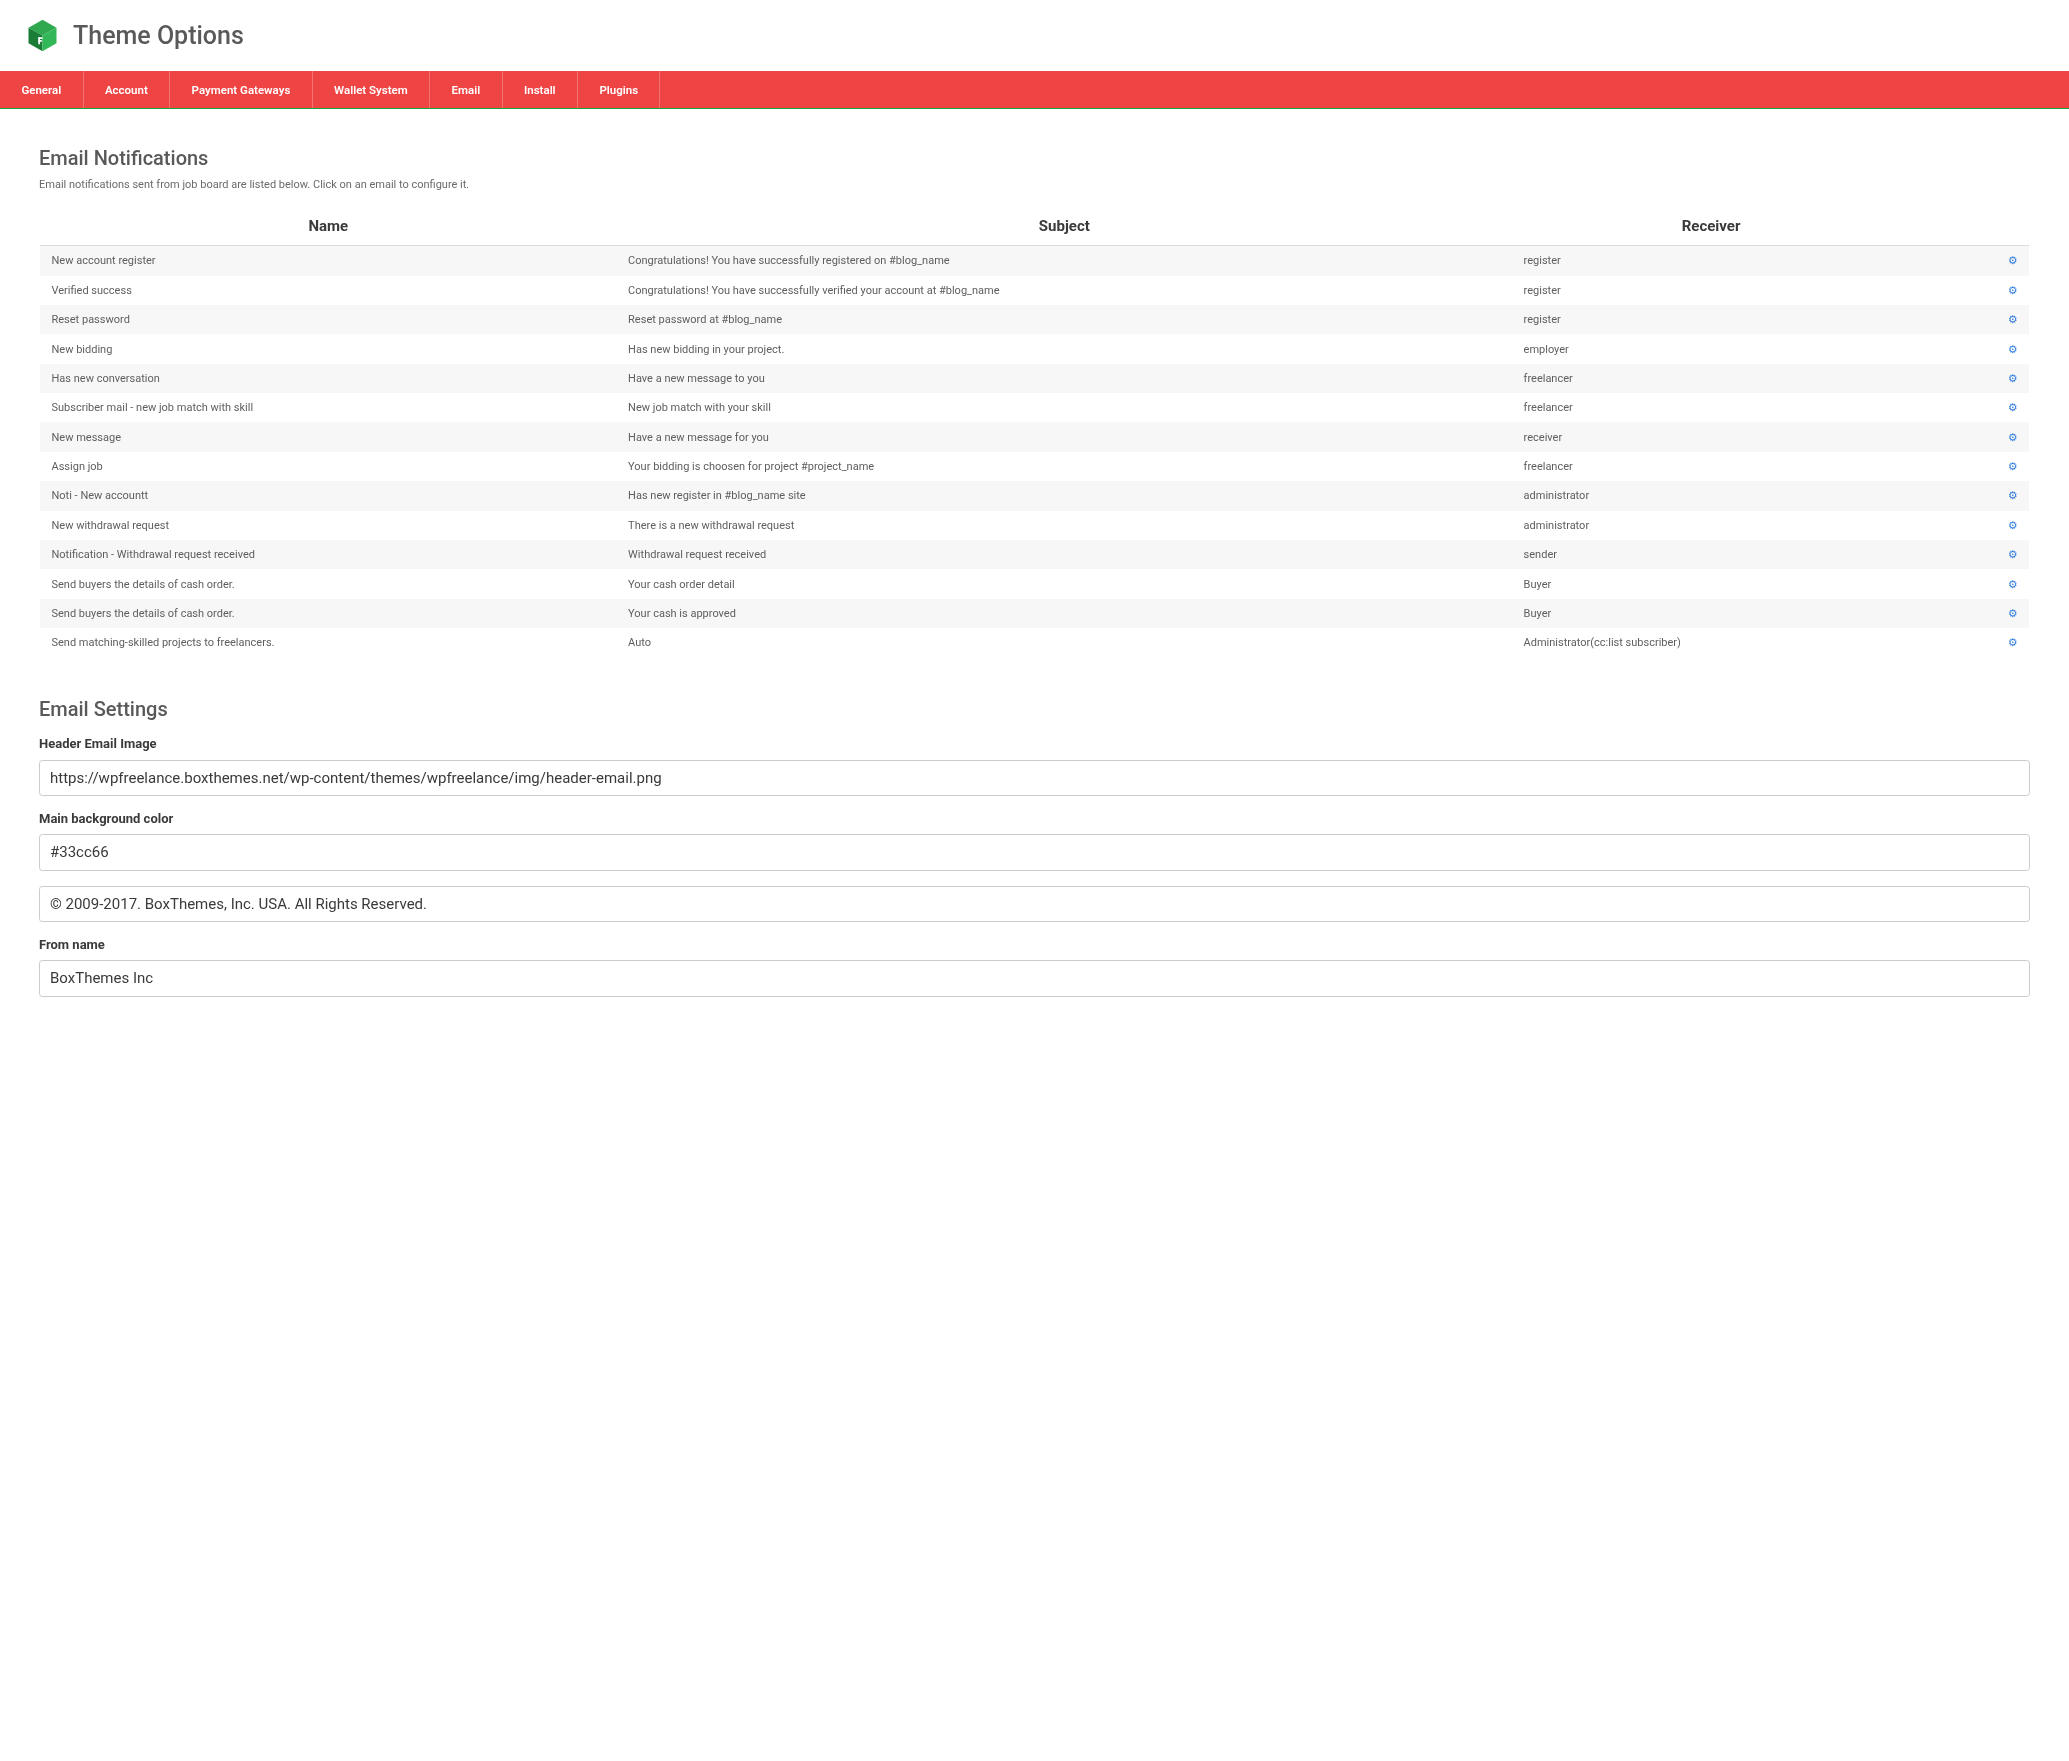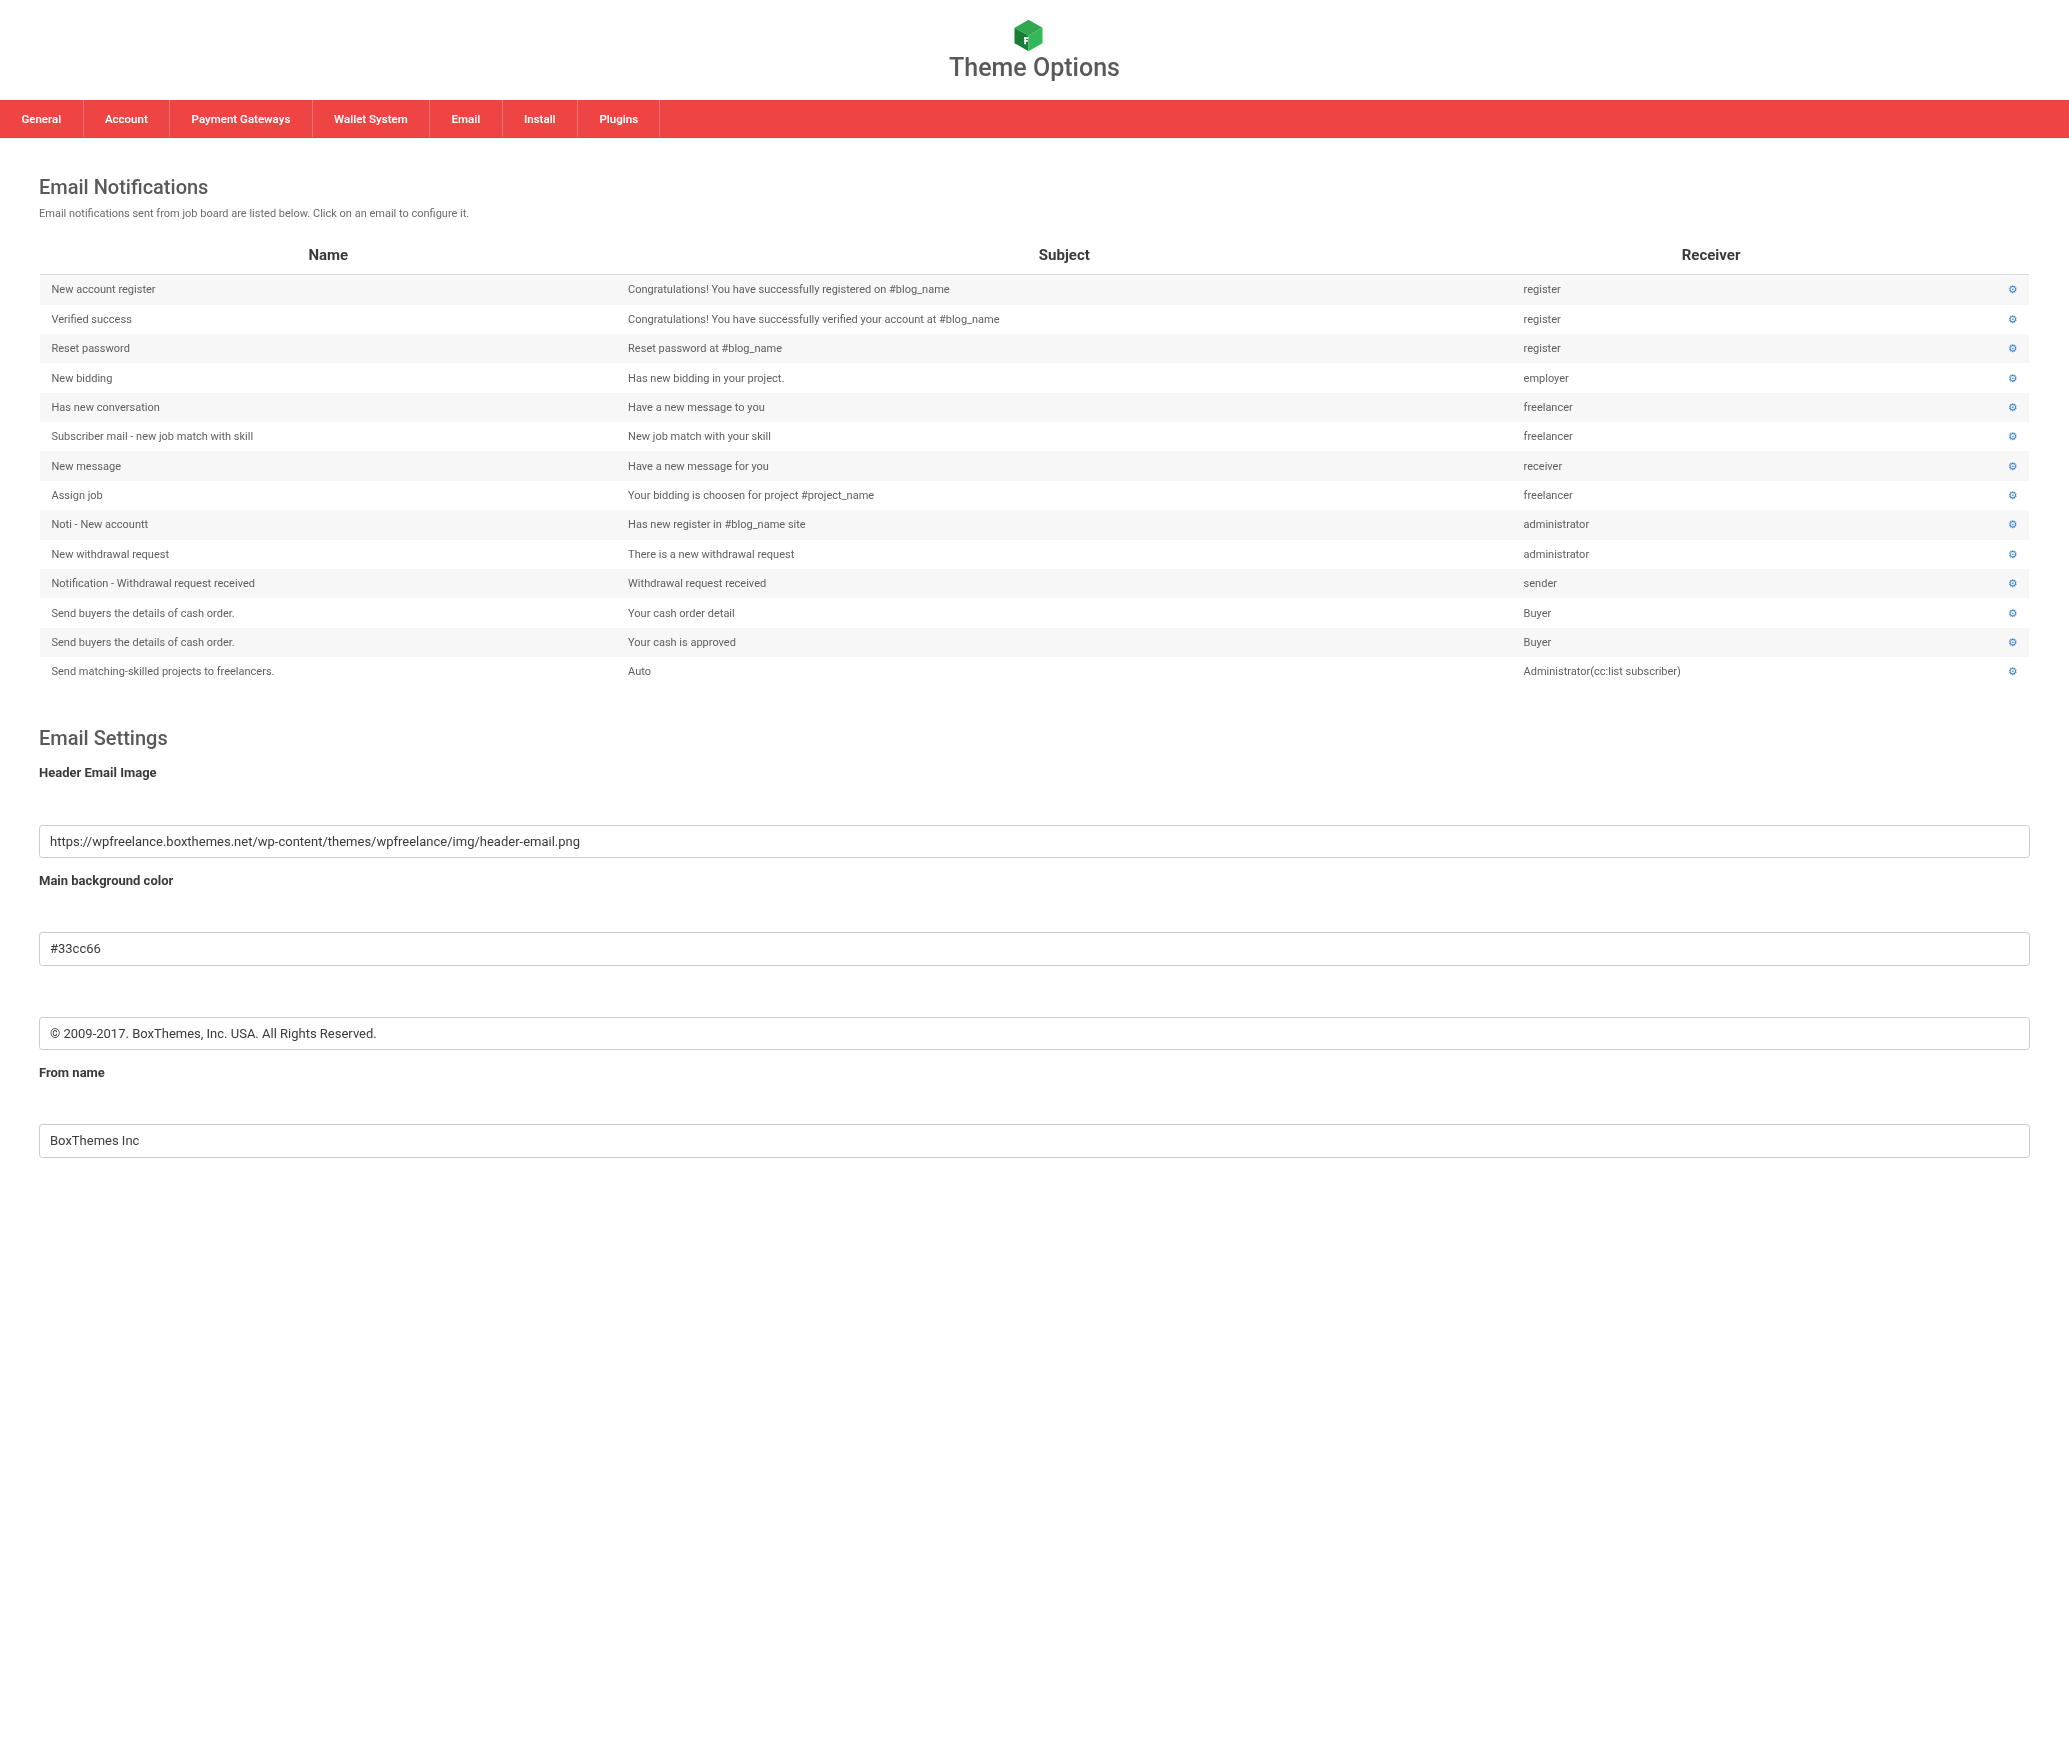--- a/index.html
+++ b/index.html
@@ -6,21 +6,20 @@
   body {
     font-family: -apple-system, BlinkMacSystemFont, "Segoe UI", Roboto, Helvetica, Arial, sans-serif;
     background: #fff;
     color: #4a4a4a;
     font-size: 11.5px;
   }
   .header {
     display: flex;
     align-items: center;
     padding: 18px 25px 18px 25px;
-    flex-direction: column;
   }
   .logo {
     width: 35px;
     height: 35px;
     margin-right: 13px;
   }
   .page-title {
     font-size: 25px;
     font-weight: 500;
     color: #595959;
@@ -97,27 +96,26 @@
   .form-label {
     display: block;
     font-weight: 700;
     font-size: 13px;
     color: #3a3a3a;
     margin-bottom: 8.2px;
   }
   .form-input {
     width: 100%;
     padding: 8.2px 10px;
-    font-size: 13px;
+    font-size: 15px;
     color: #3a3a3a;
     border: 0.8px solid #ccc;
     border-radius: 3.3px;
     background: #fff;
     font-family: inherit;
-    margin-top: 36px;
   }
 </style>
 </head>
 <body>
 
 <div class="header">
   <span class="logo">
     <svg viewBox="0 0 100 100" width="35" height="35">
       <polygon points="50,5 90,28 50,50 10,28" fill="#2fa84f"></polygon>
       <polygon points="10,28 50,50 50,95 10,72" fill="#1a7d36"></polygon>

